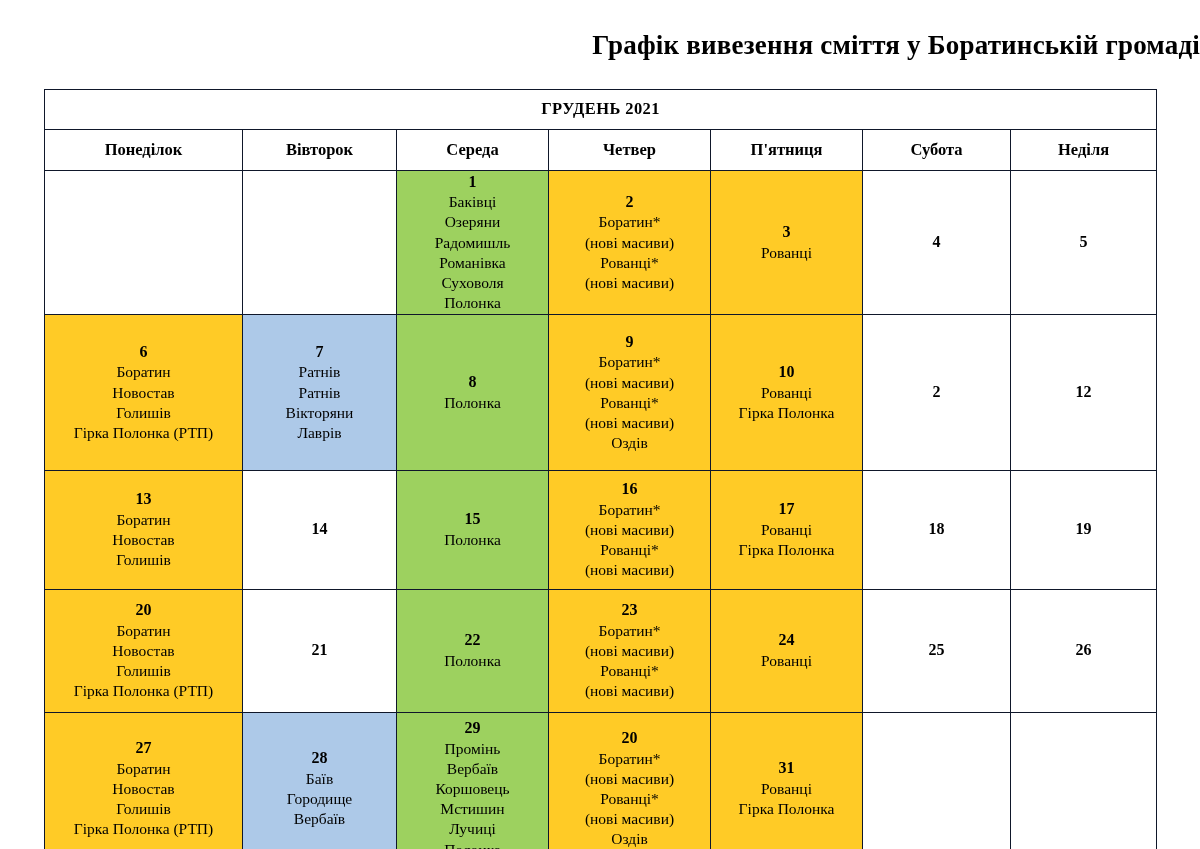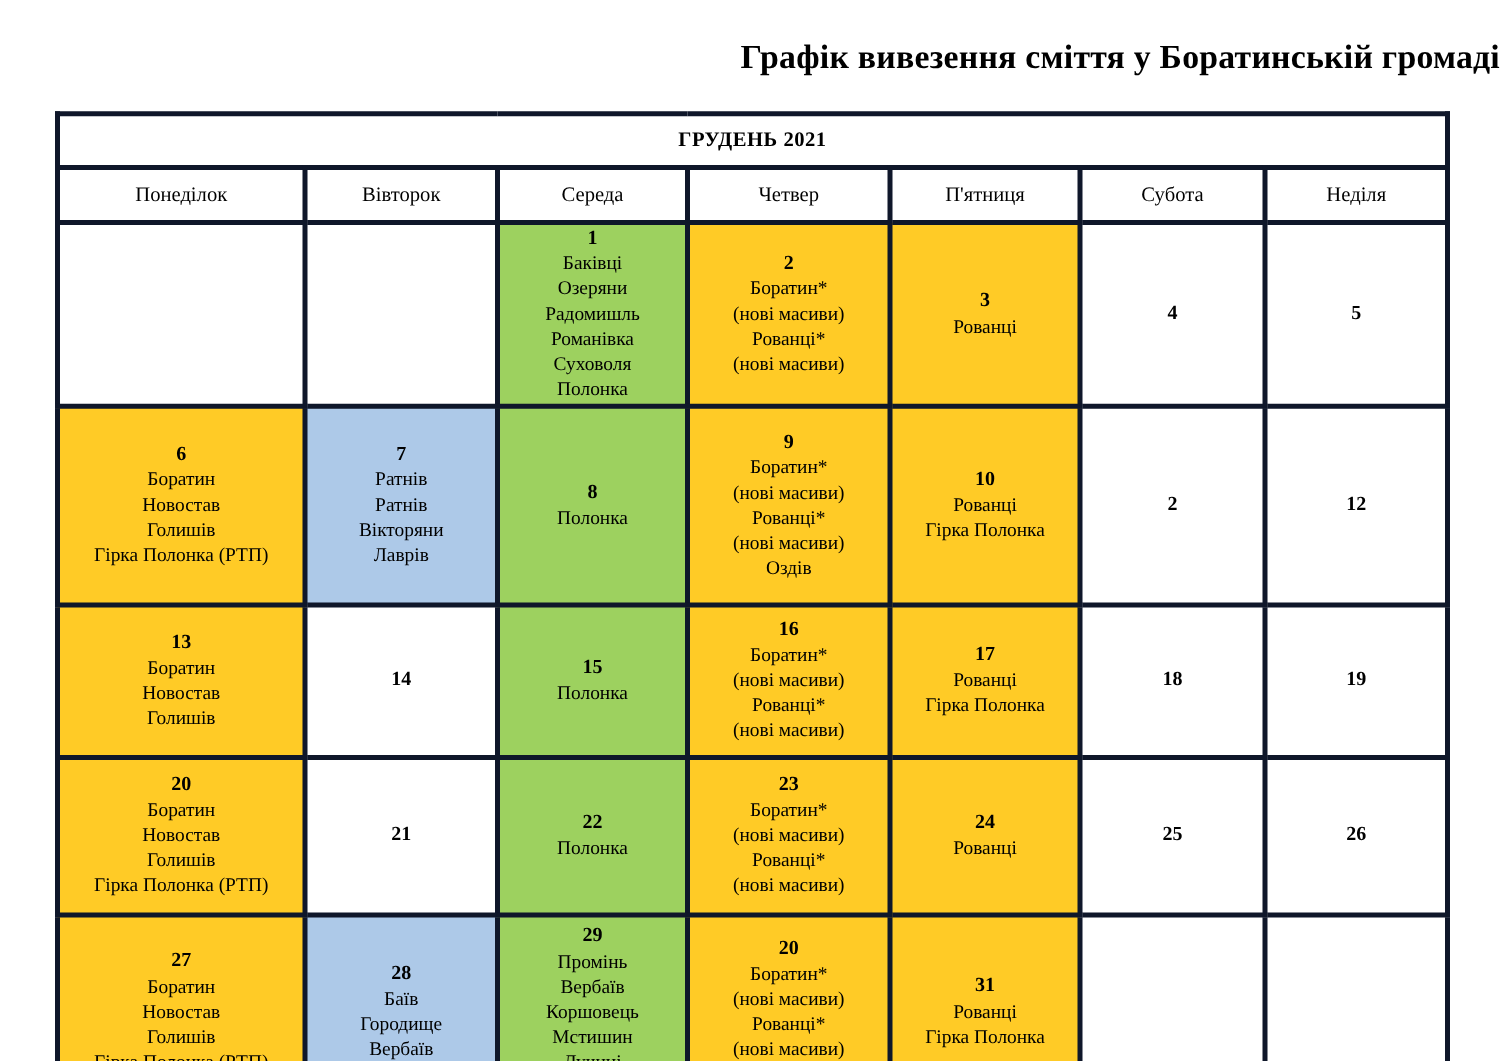--- a/index.html
+++ b/index.html
@@ -35,36 +35,36 @@
     box-sizing: border-box;
     width: 1200px;
   }
   table.calendar {
     border-collapse: collapse;
     width: 1110px;
     table-layout: fixed;
     background: #ffffff;
   }
   table.calendar td, table.calendar th {
-    border: 4px solid #0f172a;
+    border: 1px solid #0f172a;
     padding: 0;
     vertical-align: middle;
     text-align: center;
   }
   .month-header {
     height: 39px;
     font-size: 16.5px;
     font-weight: bold;
     letter-spacing: 0.4px;
     background: #ffffff;
   }
   .dow {
     height: 40px;
     font-size: 16.5px;
-    font-weight: normal;
+    font-weight: bold;
     background: #ffffff;
   }
   td.day {
     height: 143px;
     font-size: 15.5px;
     line-height: 1.28;
     padding: 3px 2px;
     vertical-align: middle;
   }
   td.day .daynum {

